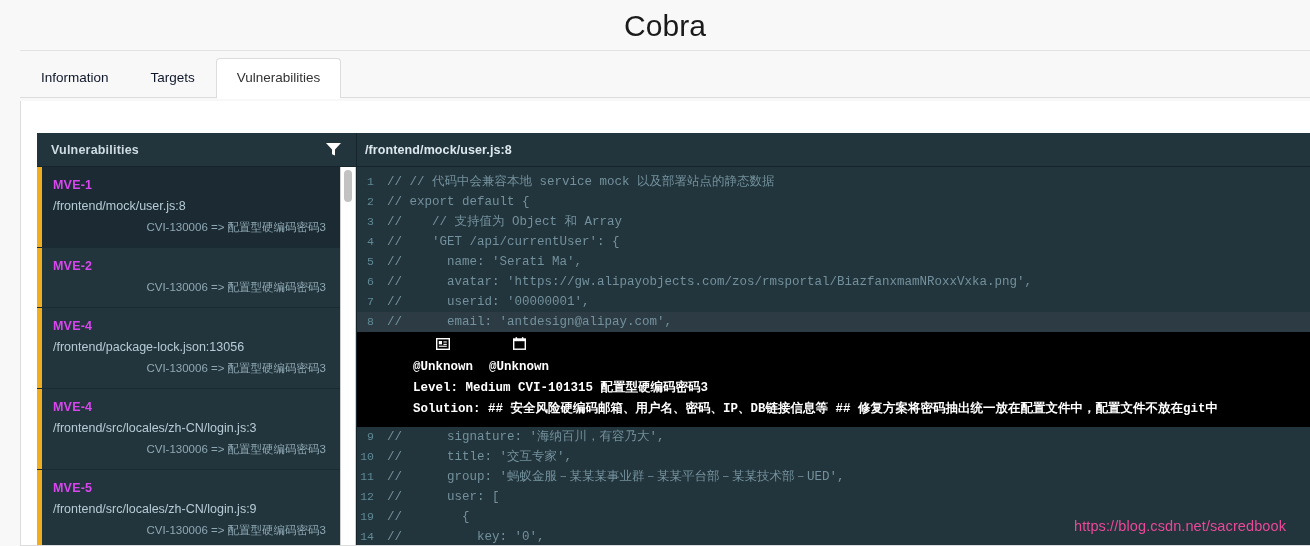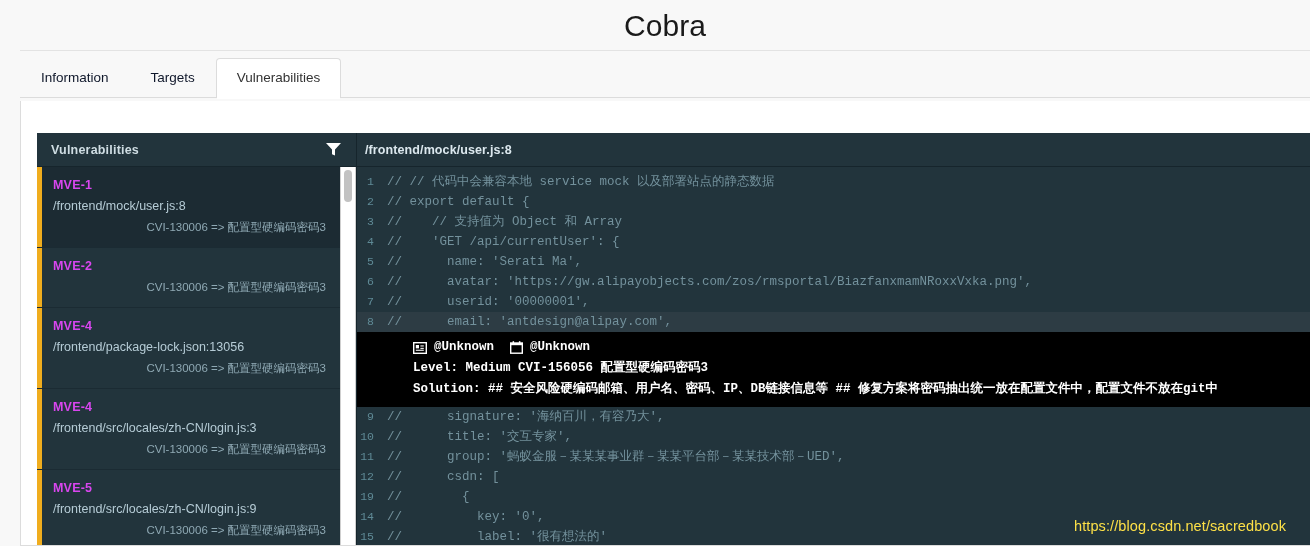--- a/index.html
+++ b/index.html
@@ -233,31 +233,31 @@
   .annot {
     background: #000000;
     color: #ffffff;
     padding: 5px 0 7px 0;
     font-family: "Liberation Mono", "DejaVu Sans Mono", monospace;
     font-size: 12.5px;
     line-height: 21px;
   }
   .annot-row { padding-left: 56px; white-space: nowrap; font-weight: bold; }
   .annot-meta { display: flex; align-items: center; gap: 8px; padding-left: 56px; }
-  .annot-meta .mi { display: flex; align-items: center; gap: 7px; }
+  .annot-meta .mi { display: flex; align-items: center; gap: 7px; flex-direction: column; }
   .annot-meta .mtxt { font-weight: bold; font-size: 12.5px; }
   .annot-icon { display:block; }
 
   .watermark {
     position: absolute;
     right: 24px;
     bottom: 11px;
     font-family: "Liberation Sans", sans-serif;
     font-size: 14.5px;
-    color: #fde047;
+    color: #ec4899;
     letter-spacing: .1px;
   }
 </style>
 </head>
 <body>
 
 <div>
 
   <div class="app-title">Cobra</div>
   <div class="title-rule"></div>
@@ -356,27 +356,27 @@
                     <svg class="annot-icon" width="13" height="13" viewBox="0 0 13 13">
                       <rect x="0.7" y="2" width="11.6" height="10.2" fill="none" stroke="#ffffff" stroke-width="1.4"></rect>
                       <rect x="0.7" y="2" width="11.6" height="2.2" fill="#ffffff"></rect>
                       <rect x="2.6" y="0.2" width="1.5" height="2.6" fill="#ffffff"></rect>
                       <rect x="8.9" y="0.2" width="1.5" height="2.6" fill="#ffffff"></rect>
                     </svg>
                   </span>
                   <span class="mtxt">@Unknown</span>
                 </span>
               </div>
-              <div class="annot-row">Level: Medium CVI-156056  配置型硬编码密码3</div>
+              <div class="annot-row">Level: Medium CVI-101315  配置型硬编码密码3</div>
               <div class="annot-row">Solution: ##  安全风险硬编码邮箱、用户名、密码、IP、DB链接信息等  ##  修复方案将密码抽出统一放在配置文件中，配置文件不放在git中</div>
             </div>
             <div class="code-row"><span class="ln">9</span><span class="ctext">//      signature: '海纳百川，有容乃大',</span></div>
             <div class="code-row"><span class="ln">10</span><span class="ctext">//      title: '交互专家',</span></div>
             <div class="code-row"><span class="ln">11</span><span class="ctext">//      group: '蚂蚁金服－某某某事业群－某某平台部－某某技术部－UED',</span></div>
-            <div class="code-row"><span class="ln">12</span><span class="ctext">//      csdn: [</span></div>
+            <div class="code-row"><span class="ln">12</span><span class="ctext">//      user: [</span></div>
             <div class="code-row"><span class="ln">19</span><span class="ctext">//        {</span></div>
             <div class="code-row"><span class="ln">14</span><span class="ctext">//          key: '0',</span></div>
             <div class="code-row"><span class="ln">15</span><span class="ctext">//          label: '很有想法的'</span></div>
           </div>
 
         <div class="watermark">https://blog.csdn.net/sacredbook</div>
       </div>
 
     </div>
   </div>

